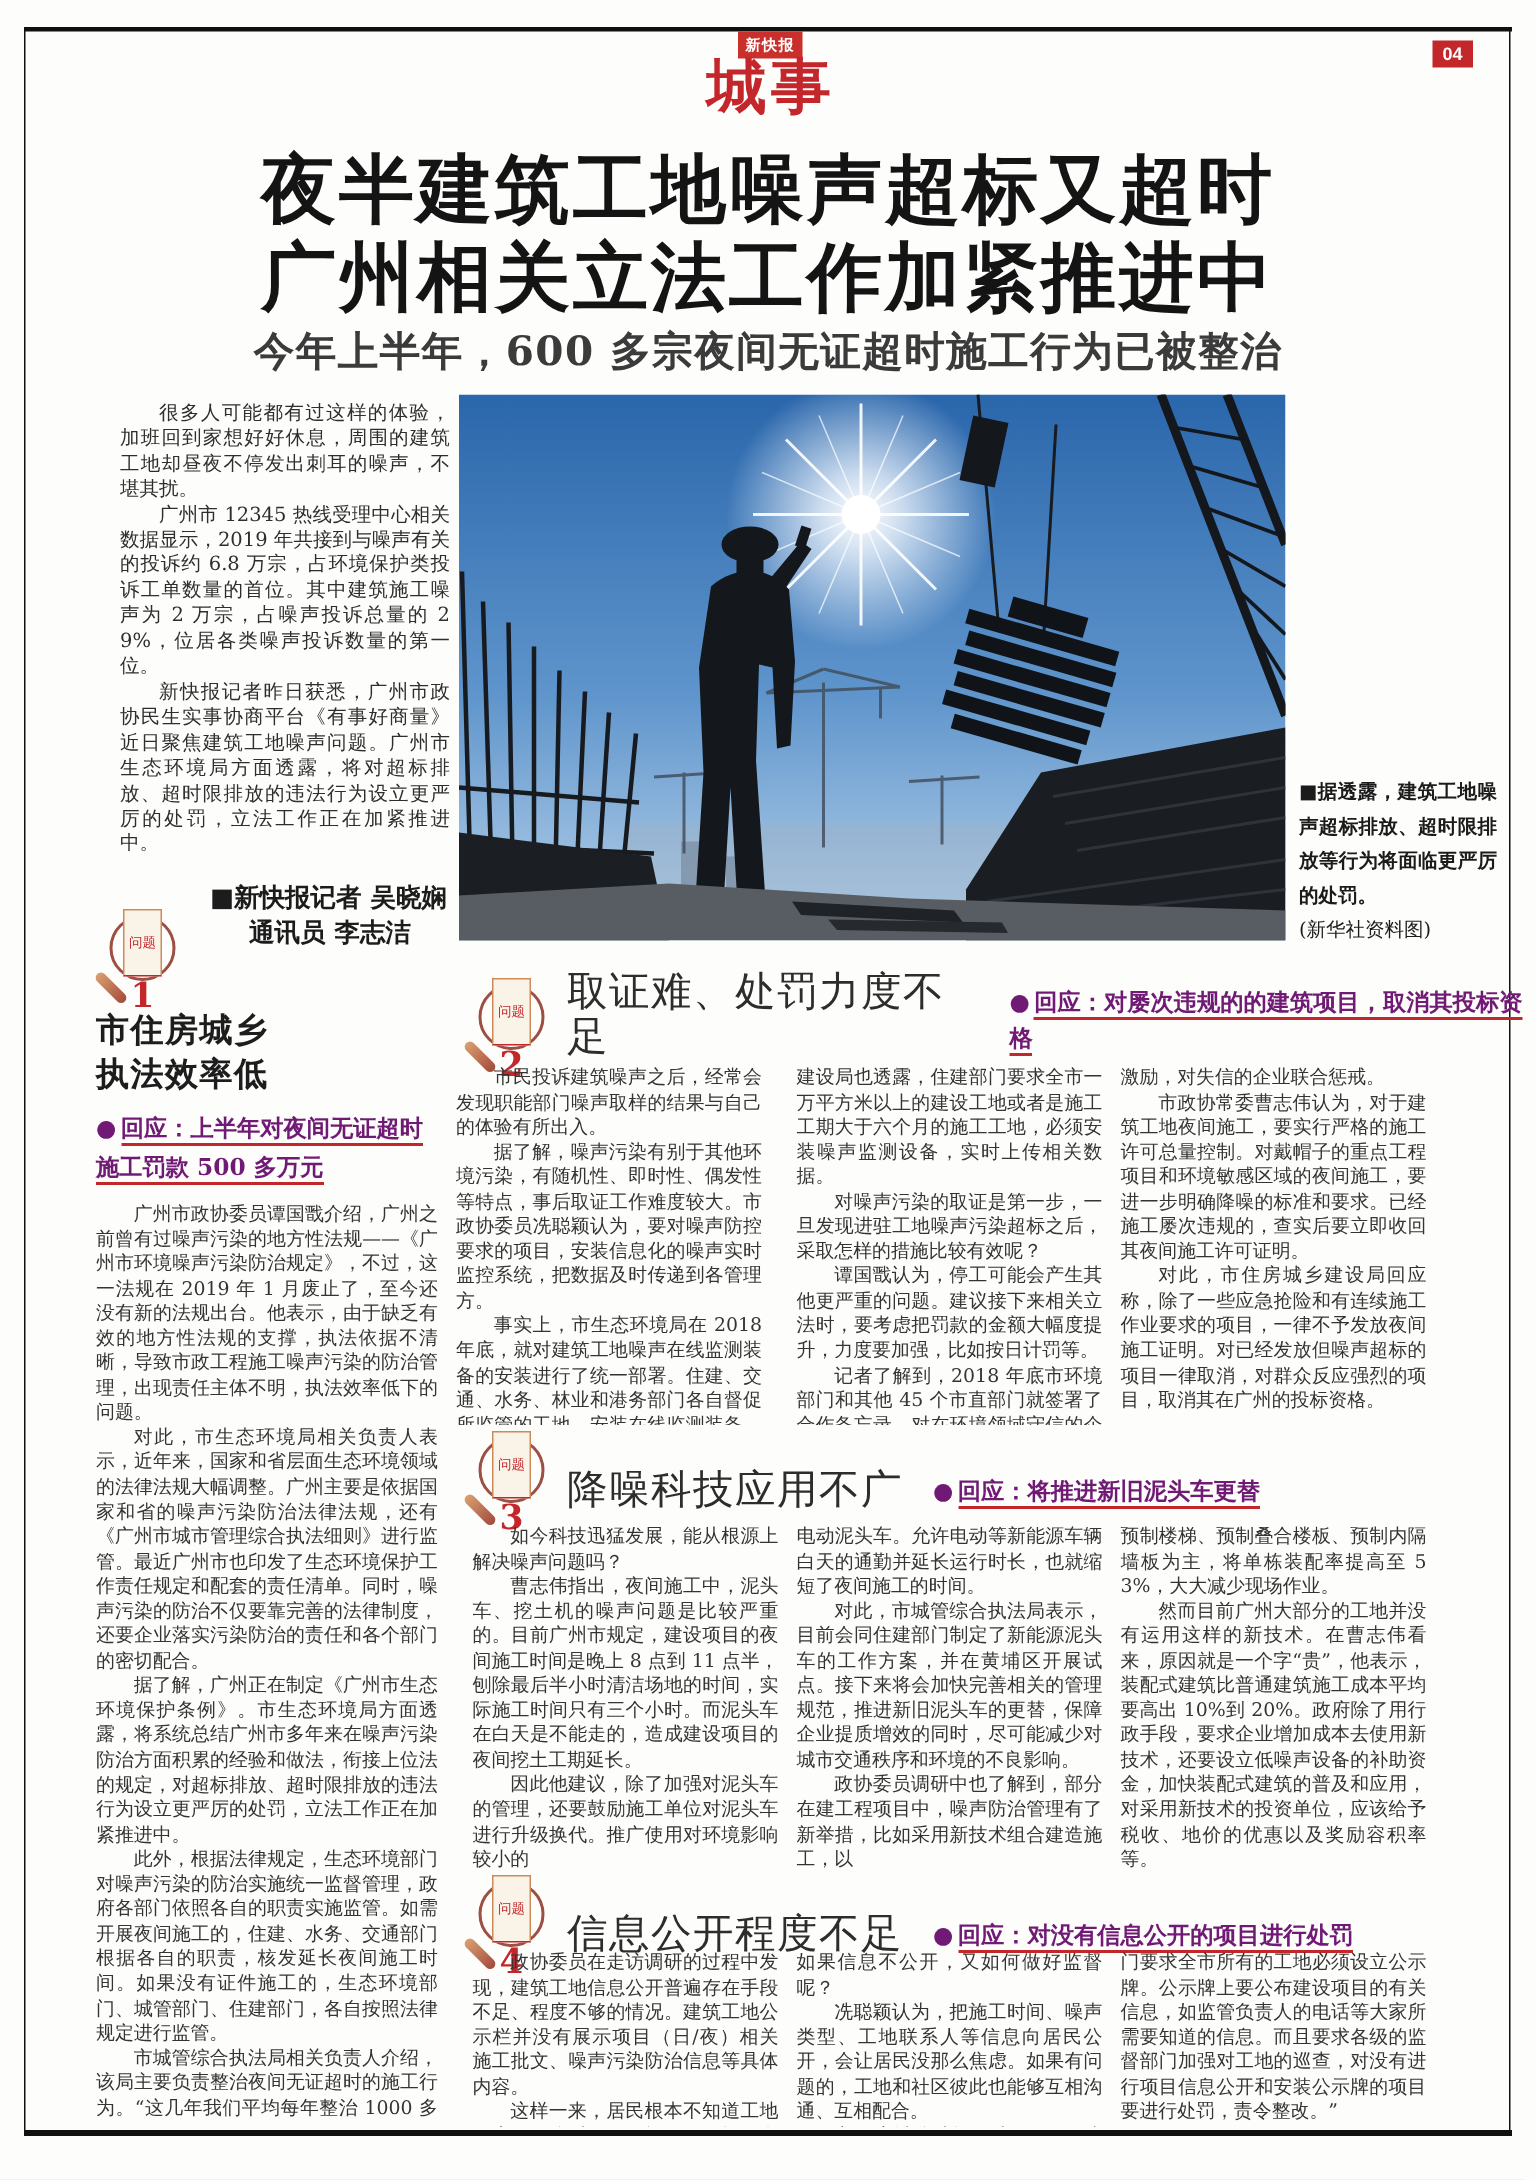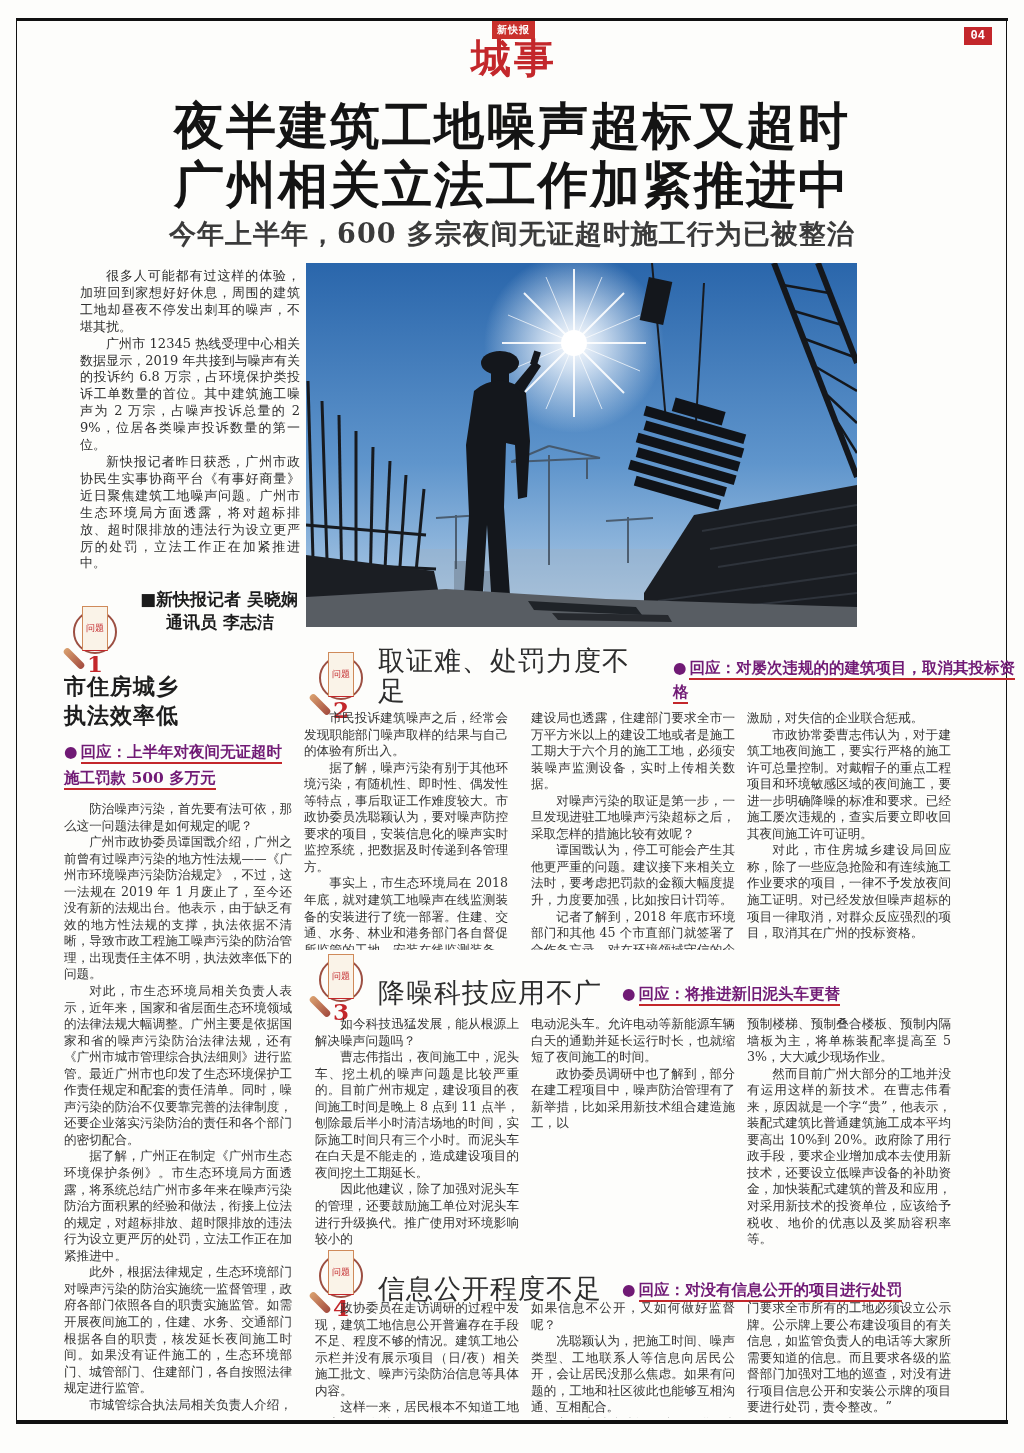--- a/index.html
+++ b/index.html
@@ -8,22 +8,22 @@
   .rule{position:absolute;background:#111;}
   
   .logo{position:absolute;left:492px;top:21px;background:#c9302c;color:#fff;
         font-family:"Liberation Sans",sans-serif;font-size:10px;font-weight:bold;
         padding:2px 5px;letter-spacing:1px;}
   .section-title{position:absolute;left:471px;top:36px;color:#c3272b;font-size:40px;
         font-weight:900;letter-spacing:3px;line-height:44px;font-family:"DejaVu Serif",serif;}
   .dateline{position:absolute;top:29px;right:62px;font-family:"Liberation Sans",sans-serif;
         font-size:11.5px;color:#161616;letter-spacing:0.5px;}
   .dateline span{margin-left:10px;}
-  .pagenum{position:absolute;top:27px;right:32px;background:#c3272b;color:#fff;
-        font-family:Liberation Mono, monospace;font-size:12px;font-weight:bold;
+  .pagenum{position:absolute;top:27px;right:42px;background:#c3272b;color:#fff;
+        font-family:Liberation Sans, sans-serif;font-size:12px;font-weight:bold;
         padding:2px 7px;}
   
   .hl{position:absolute;left:60px;width:904px;text-align:center;color:#141414;
       font-weight:900;font-size:50px;line-height:55px;letter-spacing:2px;}
   .subhead{position:absolute;left:60px;width:904px;top:216px;text-align:center;
       color:#3b3b3b;font-weight:700;font-size:27px;letter-spacing:1px;}
   
   .intro{position:absolute;left:80px;top:268px;width:220px;font-size:13px;
       line-height:16.9px;color:#2e2e2e;text-align:justify;word-break:break-all;}
   .intro p{margin:0;text-indent:2em;}
@@ -200,38 +200,41 @@
       <line x1="396" y1="268" x2="551" y2="242"></line>
         <line x1="404" y1="286" x2="551" y2="262"></line>
       <line x1="412" y1="304" x2="551" y2="282"></line>
     </g>
 
     <polygon points="0,334 140,326 300,336 551,344 551,364 0,364" fill="#585d63"></polygon>
     <polygon points="222,338 330,344 336,352 228,347" fill="#1f2328"></polygon>
     <polygon points="246,350 362,352 366,359 252,357" fill="#26292e"></polygon>
   </svg>
 
+  <div class="caption">
+    <span>■据透露，建筑工地噪声超标排放、超时限排放等行为将面临更严厉的处罚。</span>
+    <span class="credit">(新华社资料图)</span>
+  </div>
 
   <div class="q1">
     <div class="mag">
       <div class="handle"></div>
       <div class="circle">
         <span class="tag">问题</span>
         <span class="num">1</span>
       </div>
     </div>
     <div class="titles">
       <div>市住房城乡</div>
       <div>执法效率低</div>
     </div>
     <div class="resp">
       <span class="dot">●</span><span class="txt">回应：上半年对夜间无证超时施工罚款 500 多万元</span>
     </div>
     <div class="body colbody">
-      <p>防治噪声污染，首先要有法可依，那么这一问题法律是如何规定的呢？</p>
       <p>广州市政协委员谭国戬介绍，广州之前曾有过噪声污染的地方性法规——《广州市环境噪声污染防治规定》，不过，这一法规在 2019 年 1 月废止了，至今还没有新的法规出台。他表示，由于缺乏有效的地方性法规的支撑，执法依据不清晰，导致市政工程施工噪声污染的防治管理，出现责任主体不明，执法效率低下的问题。</p>
       <p>对此，市生态环境局相关负责人表示，近年来，国家和省层面生态环境领域的法律法规大幅调整。广州主要是依据国家和省的噪声污染防治法律法规，还有《广州市城市管理综合执法细则》进行监管。最近广州市也印发了生态环境保护工作责任规定和配套的责任清单。同时，噪声污染的防治不仅要靠完善的法律制度，还要企业落实污染防治的责任和各个部门的密切配合。</p>
       <p>据了解，广州正在制定《广州市生态环境保护条例》。市生态环境局方面透露，将系统总结广州市多年来在噪声污染防治方面积累的经验和做法，衔接上位法的规定，对超标排放、超时限排放的违法行为设立更严厉的处罚，立法工作正在加紧推进中。</p>
       <p>此外，根据法律规定，生态环境部门对噪声污染的防治实施统一监督管理，政府各部门依照各自的职责实施监管。如需开展夜间施工的，住建、水务、交通部门根据各自的职责，核发延长夜间施工时间。如果没有证件施工的，生态环境部门、城管部门、住建部门，各自按照法律规定进行监管。</p>
       <p>市城管综合执法局相关负责人介绍，该局主要负责整治夜间无证超时的施工行为。“这几年我们平均每年整治 1000 多宗。今年上半年我们已经整治了 600 多宗，罚款 500 多万元。”</p>
     </div>
   </div>
 
   <div class="sec-head" style="left:310px;top:646px;">
     <div class="mag">
@@ -276,20 +279,21 @@
       <span class="dot">●</span><span class="txt">回应：将推进新旧泥头车更替</span>
     </div>
   </div>
   <div class="col colbody" style="left:315px;top:1016px;height:232px;">
     <p>如今科技迅猛发展，能从根源上解决噪声问题吗？</p>
     <p>曹志伟指出，夜间施工中，泥头车、挖土机的噪声问题是比较严重的。目前广州市规定，建设项目的夜间施工时间是晚上 8 点到 11 点半，刨除最后半小时清洁场地的时间，实际施工时间只有三个小时。而泥头车在白天是不能走的，造成建设项目的夜间挖土工期延长。</p>
     <p>因此他建议，除了加强对泥头车的管理，还要鼓励施工单位对泥头车进行升级换代。推广使用对环境影响较小的</p>
   </div>
   <div class="col colbody" style="left:531px;top:1016px;height:232px;">
     <p class="cont">电动泥头车。允许电动等新能源车辆白天的通勤并延长运行时长，也就缩短了夜间施工的时间。</p>
+    <p>对此，市城管综合执法局表示，目前会同住建部门制定了新能源泥头车的工作方案，并在黄埔区开展试点。接下来将会加快完善相关的管理规范，推进新旧泥头车的更替，保障企业提质增效的同时，尽可能减少对城市交通秩序和环境的不良影响。</p>
     <p>政协委员调研中也了解到，部分在建工程项目中，噪声防治管理有了新举措，比如采用新技术组合建造施工，以</p>
   </div>
   <div class="col colbody" style="left:747px;top:1016px;height:232px;">
     <p class="cont">预制楼梯、预制叠合楼板、预制内隔墙板为主，将单栋装配率提高至 53%，大大减少现场作业。</p>
     <p>然而目前广州大部分的工地并没有运用这样的新技术。在曹志伟看来，原因就是一个字“贵”，他表示，装配式建筑比普通建筑施工成本平均要高出 10%到 20%。政府除了用行政手段，要求企业增加成本去使用新技术，还要设立低噪声设备的补助资金，加快装配式建筑的普及和应用，对采用新技术的投资单位，应该给予税收、地价的优惠以及奖励容积率等。</p>
   </div>
 
   <div class="sec-head" style="left:310px;top:1250px;">
     <div class="mag">
       <div class="handle"></div>

